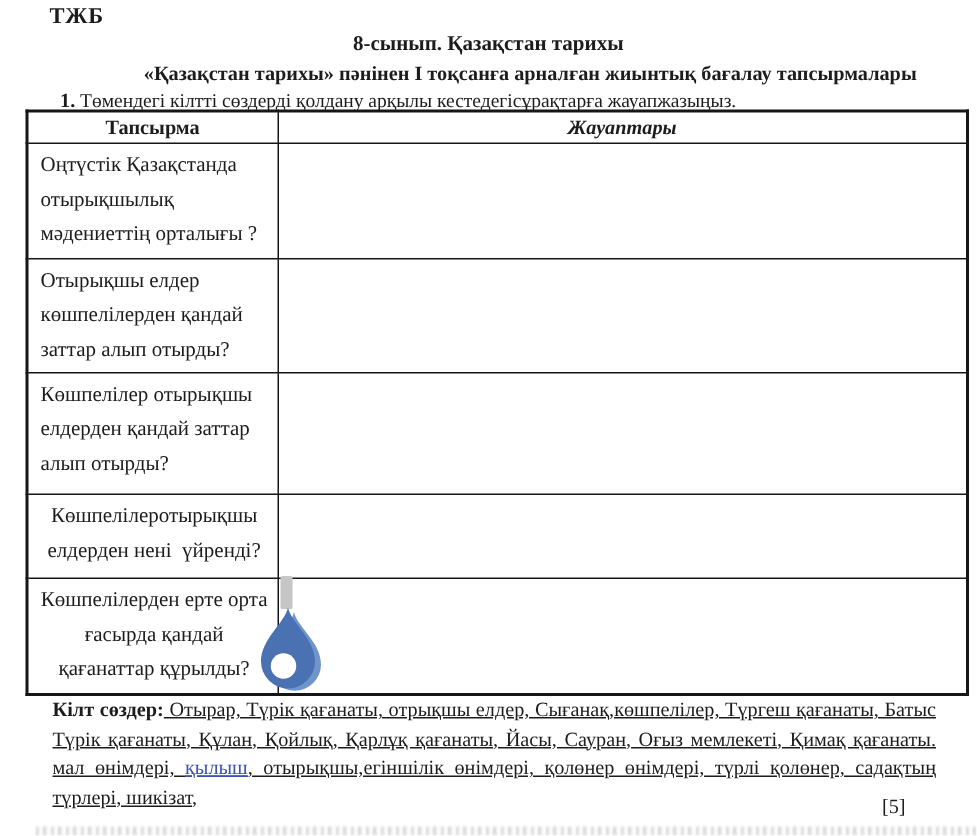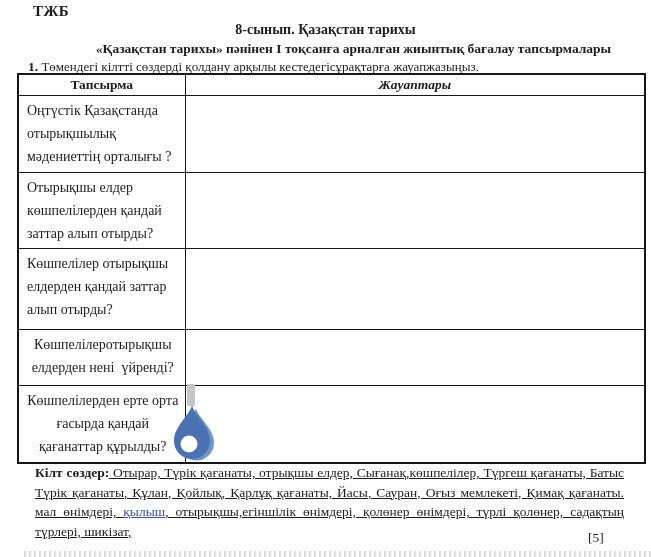--- a/index.html
+++ b/index.html
@@ -20,21 +20,21 @@
   .title-1 {
     position: absolute; left: 0; top: 22px; width: 100%;
     text-align: center; font-weight: bold; font-size: 14px;
   }
   .title-2 {
     position: absolute; left: 0; top: 41px; width: 100%;
     text-align: center; font-weight: bold; font-size: 13.5px; margin-left: 28px;
   }
 
   .instruction {
-    position: absolute; left: 28px; top: 59px;
+    position: absolute; left: 40px; top: 59px;
     font-size: 13px; white-space: pre-wrap;
   }
   .instruction b { font-size: 13.5px; }
 
   table.task-table {
     position: absolute; left: 17px; top: 73px;
     width: 627px;
     border-collapse: collapse;
     table-layout: fixed;
     padding-left: 32px;

